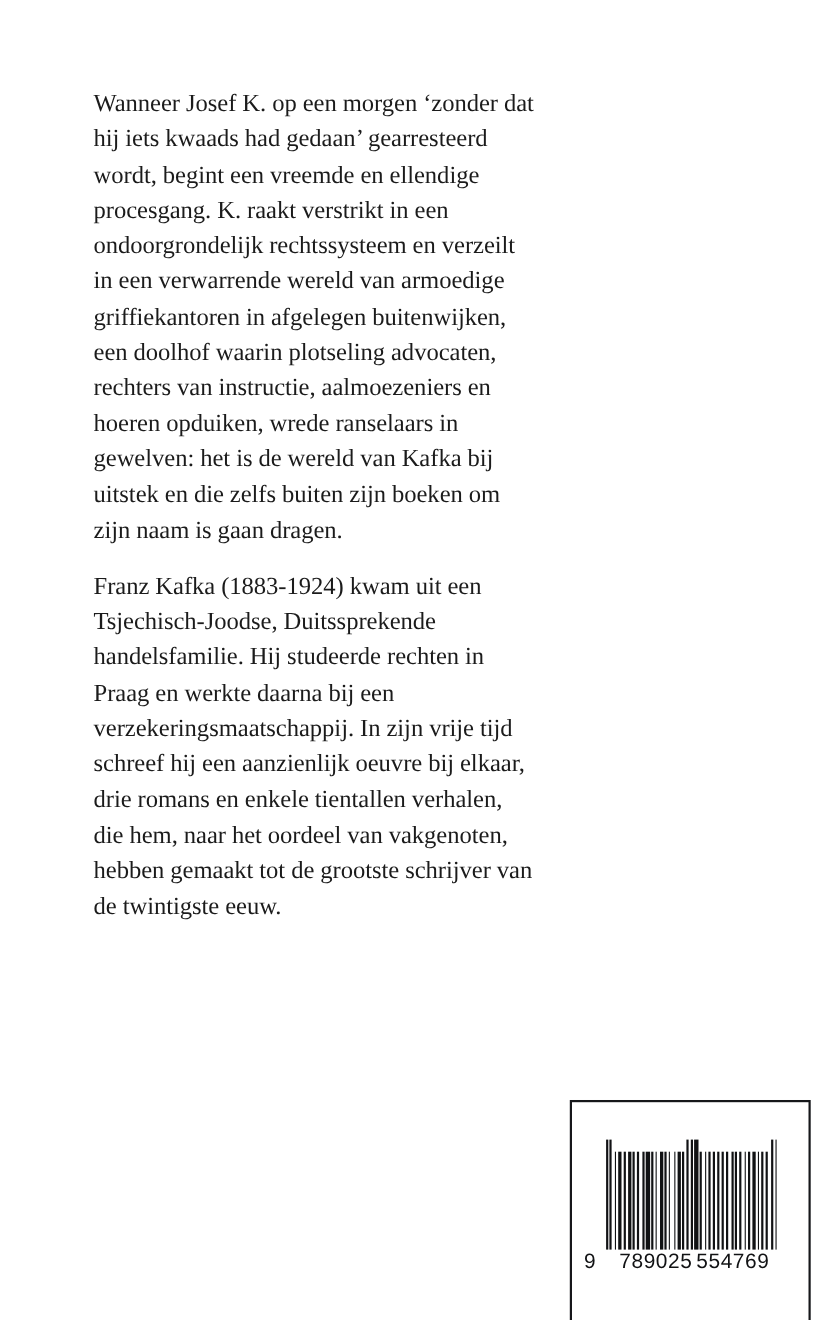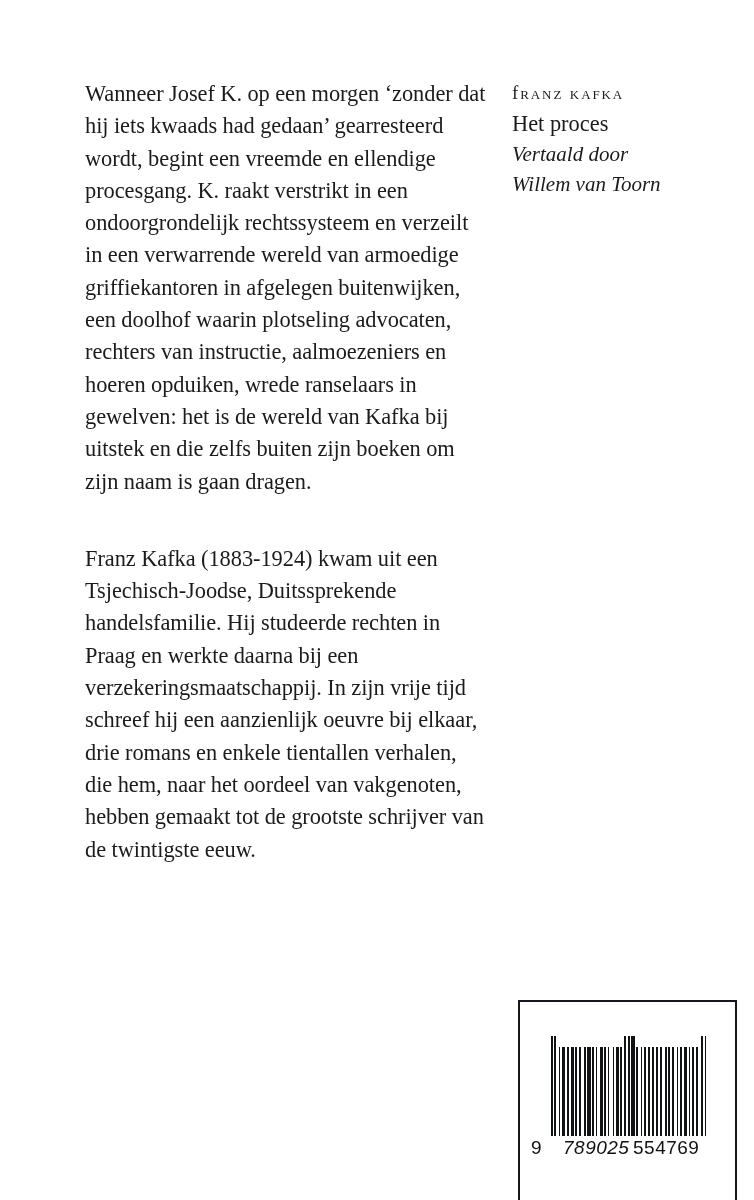--- a/index.html
+++ b/index.html
@@ -34,21 +34,21 @@
   .blurb-paragraph {
     margin: 0;
     font-size: 22.4px;
     line-height: 32.3px;
     letter-spacing: -0.05px;
     word-spacing: -0.1px;
     text-align: left;
     color: #1b1b1b;
   }
   .blurb-paragraph + .blurb-paragraph {
-    margin-top: 45px;
+    margin-top: 19px;
   }
 
   
   .title-column {
     position: absolute;
     left: 512px;
     top: 78px;
     width: 215px;
   }
   .author-name {
@@ -115,44 +115,37 @@
   }
   .digit-lead {
     position: absolute;
     left: -20px;
     top: 0;
   }
   .digit-left {
     position: absolute;
     left: 12px;
     top: 0;
-    font-style: italic;
   }
   .digit-right {
     position: absolute;
     left: 82px;
     top: 0;
   }
 </style>
 </head>
 <body>
 
 <div class="page">
 
   <div class="blurb-column">
     <p class="blurb-paragraph">Wanneer Josef K. op een morgen ‘zonder dat hij iets kwaads had gedaan’ gearresteerd wordt, begint een vreemde en ellendige procesgang. K. raakt verstrikt in een ondoorgrondelijk rechtssysteem en verzeilt in een verwarrende wereld van armoedige griffiekantoren in afgelegen buitenwijken, een doolhof waarin plotseling advocaten, rechters van instructie, aalmoezeniers en hoeren opduiken, wrede ranselaars in gewelven: het is de wereld van Kafka bij uitstek en die zelfs buiten zijn boeken om zijn naam is gaan dragen.</p>
     <p class="blurb-paragraph">Franz Kafka (1883-1924) kwam uit een Tsjechisch-Joodse, Duitssprekende handelsfamilie. Hij studeerde rechten in Praag en werkte daarna bij een verzekeringsmaatschappij. In zijn vrije tijd schreef hij een aanzienlijk oeuvre bij elkaar, drie romans en enkele tientallen verhalen, die hem, naar het oordeel van vakgenoten, hebben gemaakt tot de grootste schrijver van de twintigste eeuw.</p>
   </div>
 
-  <div class="title-column">
-    <div class="author-name">Franz Kafka</div>
-    <div class="book-title">Het proces</div>
-    <div class="translator-label">Vertaald door</div>
-    <div class="translator-name">Willem van Toorn</div>
-  </div>
 
   <div class="barcode-box">
     <div class="barcode-inner">
       <div class="barcode-bars" id="barcode-bars">
           <div class="bar" style="width: 1.69565px; height: 100%;"></div>
           <div class="bar" style="width: 1.69565px; height: 100%; background: transparent;"></div>
           <div class="bar" style="width: 1.69565px; height: 100%;"></div>
           <div class="bar" style="width: 2.54348px; height: 89%; background: transparent;"></div>
           <div class="bar" style="width: 1.69565px; height: 89%;"></div>
           <div class="bar" style="width: 1.69565px; height: 89%; background: transparent;"></div>

